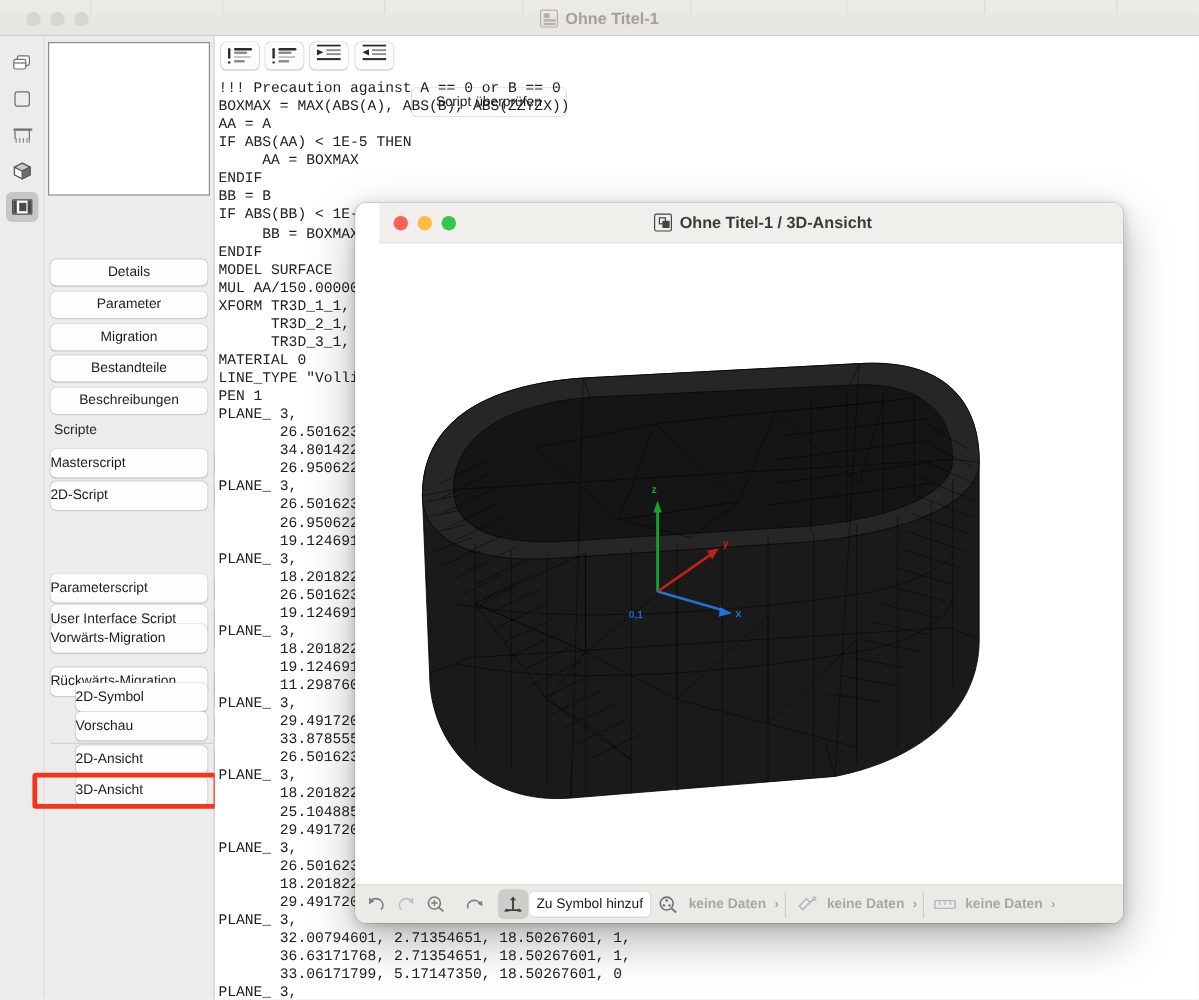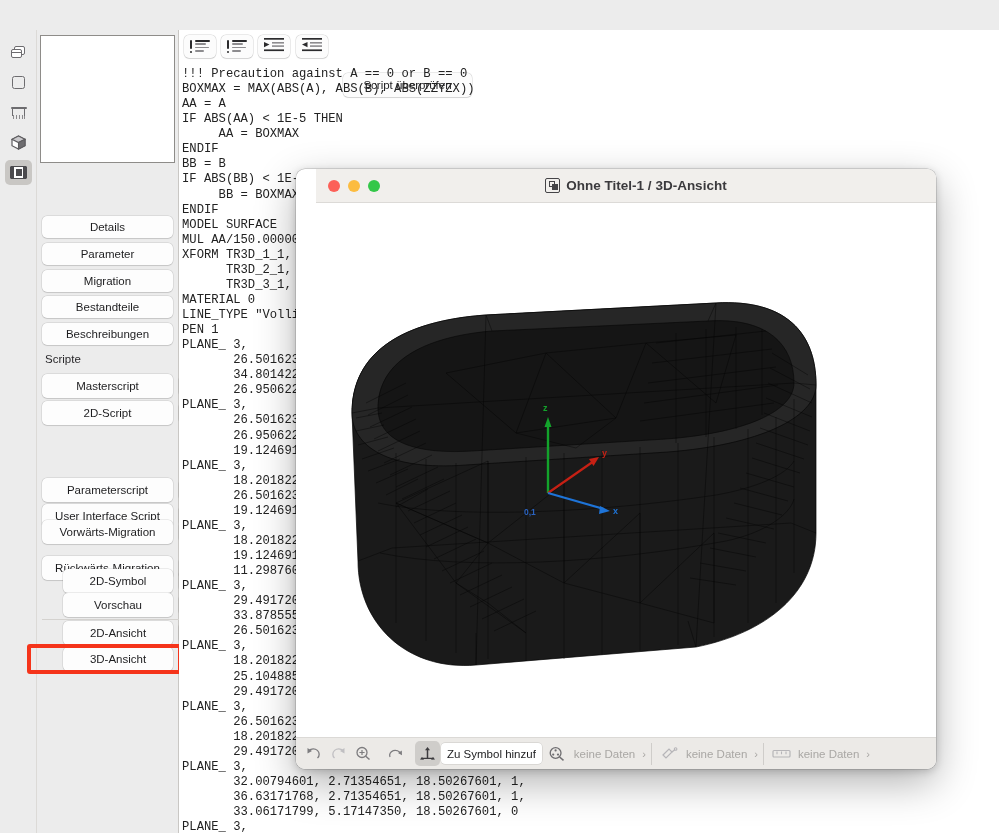--- a/index.html
+++ b/index.html
@@ -109,21 +109,21 @@
   }
   .section-label{
     position:absolute;left:8px;font-size:11.5px;color:#29282b;
   }
   .script-row{
     position:absolute;height:22px;display:flex;align-items:center;
   }
   .script-btn{
     width:131px;height:24px;background:#fdfdfd;border-radius:5px;
     box-shadow:0 0 0 0.5px rgba(0,0,0,.13), 0 0.5px 1px rgba(0,0,0,.10);
-    display:flex;align-items:center;justify-content:center;
+    display:flex;align-items:center;
     font-size:11.5px;color:#1d1d1f;box-sizing:border-box;
   }
   .script-btn.selected{background:#b9b7b4;box-shadow:0 0 0 0.5px rgba(0,0,0,.18);}
   .script-btn.narrow{width:110px;}
   .winbtn{
     width:27px;height:22px;background:#fdfdfd;border-radius:5px;
     box-shadow:0 0 0 0.5px rgba(0,0,0,.13), 0 0.5px 1px rgba(0,0,0,.10);
     display:flex;align-items:center;justify-content:center;box-sizing:border-box;
   }
   .winglyph{
@@ -231,28 +231,50 @@
   .bb-pill{
     height:21px;background:#ffffff;border-radius:4px;
     box-shadow:0 0 0 0.5px rgba(0,0,0,.15);
     display:flex;align-items:center;padding:0 6px;
     font-size:11.5px;color:#1d1d1f;overflow:hidden;white-space:nowrap;
     max-width:100px;
   }
   .bb-nodata{
     font-size:11.5px;color:#a9a7a4;display:flex;align-items:center;gap:7px;
     white-space:nowrap;
+    font-weight:bold;
   }
   .chev{font-size:11px;color:#a9a7a4;}
 </style>
 </head>
 <body>
 
 <div class="app-window">
 
+  <div class="titlebar">
+    <div class="tb-tabstrip">
+      <div class="tabdiv" style="left:75px"></div>
+      <div class="tabdiv" style="left:185px"></div>
+      <div class="tabdiv" style="left:320px"></div>
+      <div class="tabdiv" style="left:435px"></div>
+      <div class="tabdiv" style="left:575px"></div>
+      <div class="tabdiv" style="left:705px"></div>
+      <div class="tabdiv" style="left:820px"></div>
+      <div class="tabdiv" style="left:930px"></div>
+    </div>
+    <div class="traffic">
+      <span class="dot"></span>
+      <span class="dot"></span>
+      <span class="dot"></span>
+    </div>
+    <div class="tb-title">
+      <span class="docicon"></span>
+      <span>Ohne Titel-1</span>
+    </div>
+  </div>
 
   <div class="rail">
     <div class="rail-btn" style="top:10px">
       <span class="ic-stack">
           <i class="a"></i>
           <i class="b"></i>
         </span>
     </div>
     <div class="rail-btn" style="top:40px">
       <span class="ic-sq"></span>

